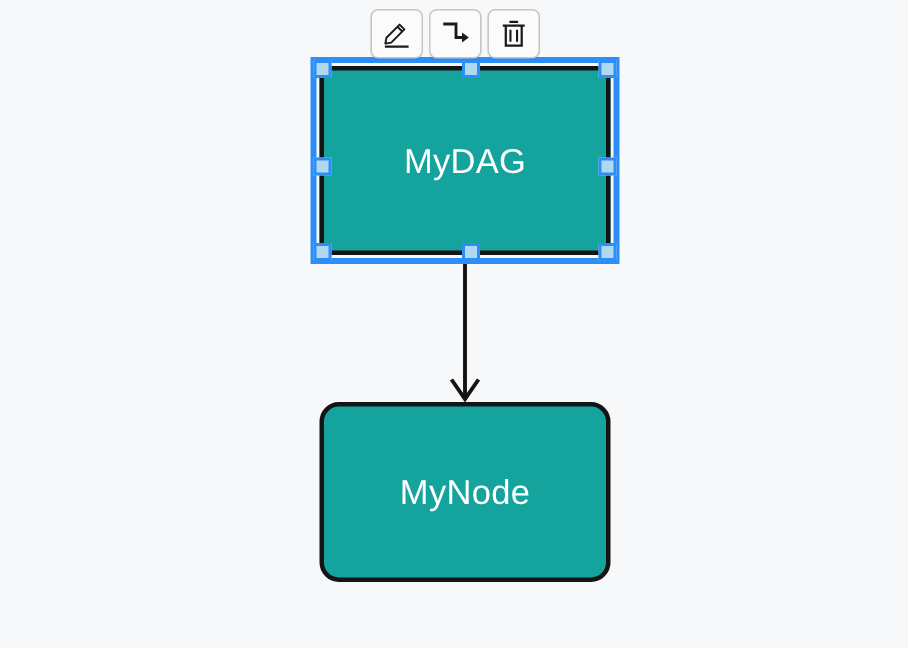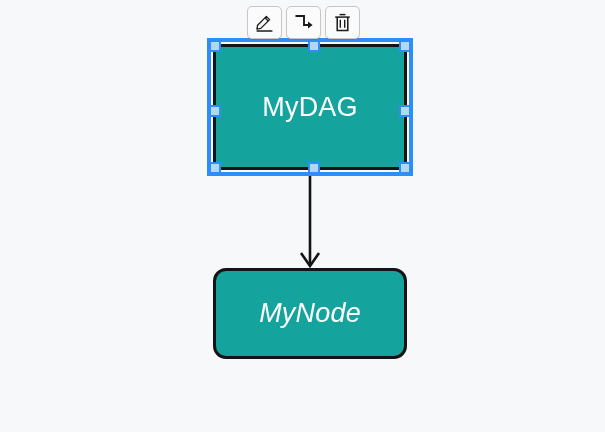--- a/index.html
+++ b/index.html
@@ -36,40 +36,39 @@
     position: absolute;
     box-sizing: border-box;
     background: #15a39d;
     border: 3px solid #141414;
     display: flex;
     align-items: center;
     justify-content: center;
   }
   .node-label {
     color: #ffffff;
-    font-size: 27px;
+    font-size: 23px;
     font-family: "Liberation Sans", sans-serif;
     letter-spacing: 0.2px;
     white-space: nowrap;
   }
 
   #node-mydag {
     left: 213px;
     top: 44px;
     width: 194px;
     height: 126px;
     border-radius: 0px;
   }
   #node-mynode {
     left: 213px;
     top: 268px;
     width: 194px;
-    height: 91px;
+    height: 120px;
     border-radius: 13px;
-    font-style: italic;
   }
 
   
   #selection {
     position: absolute;
     left: 207px;
     top: 38px;
     width: 206px;
     height: 138px;
     box-sizing: border-box;

